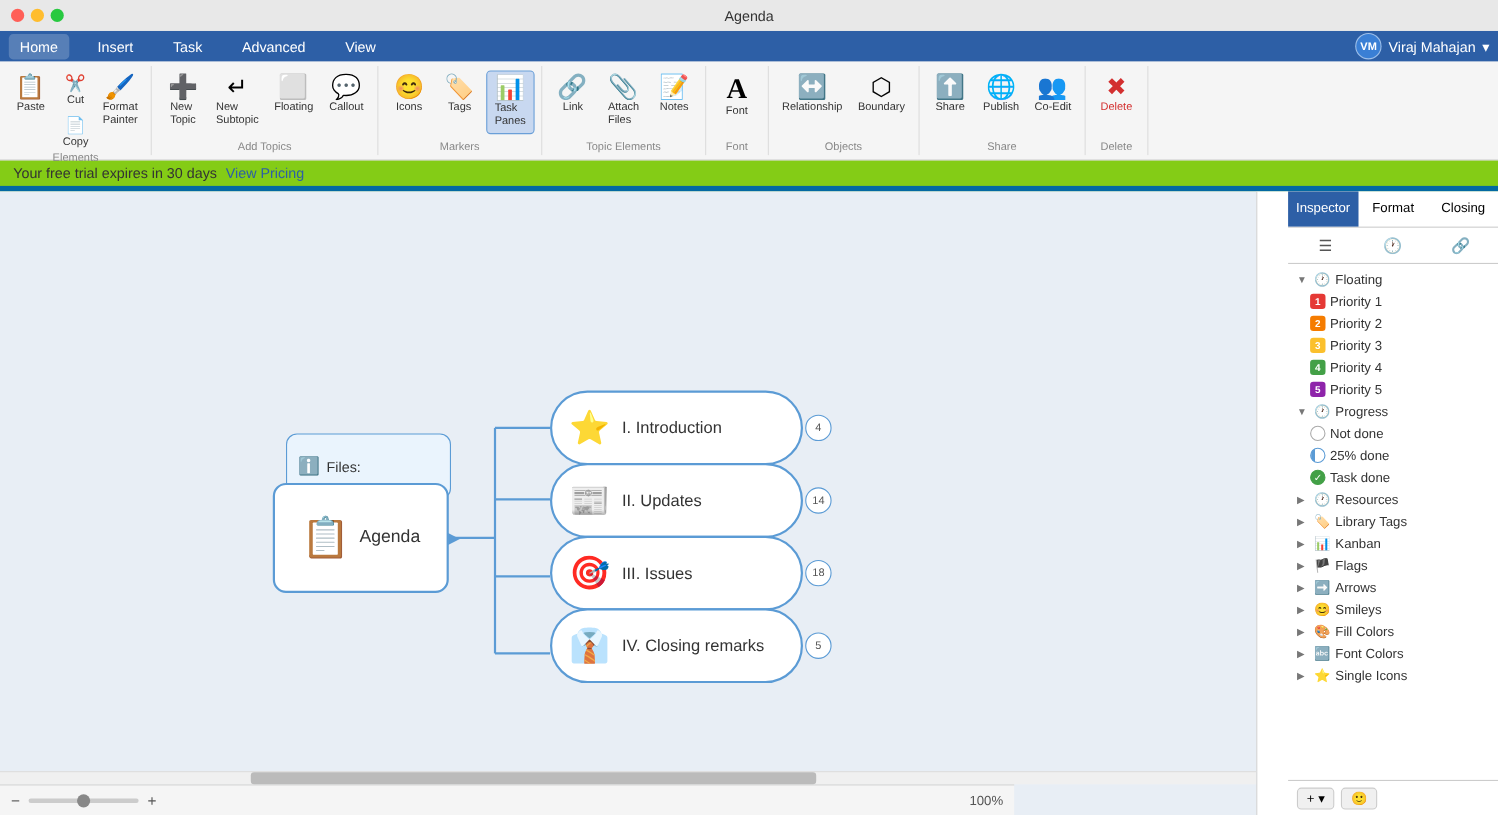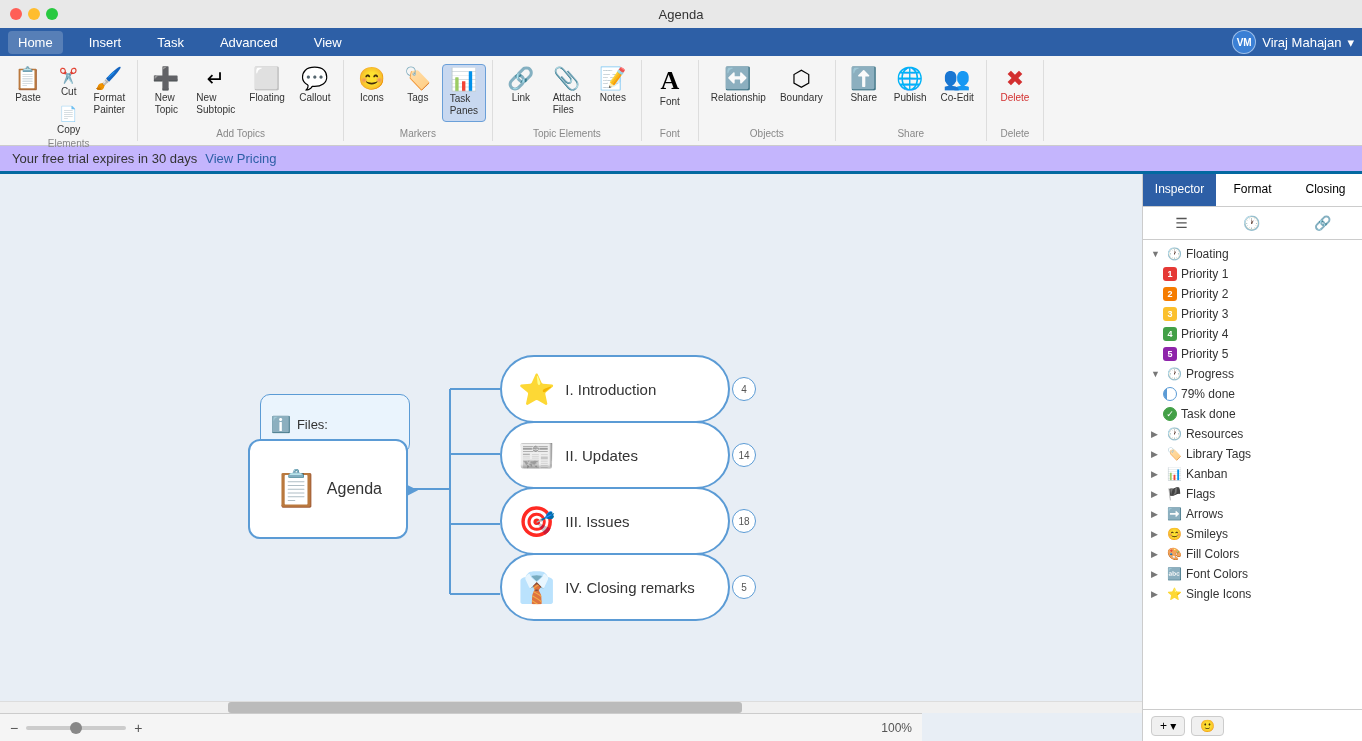--- a/index.html
+++ b/index.html
@@ -106,22 +106,22 @@
       border-radius: 4px;
       cursor: pointer;
       gap: 1px;
     }
     .tb-btn-sm .icon { font-size: 18px; }
     .tb-btn-sm .label { font-size: 10px; color: #333; text-align: center; }
 
     
     #trial-bar {
       height: 28px;
-      background: #c4b5fd;
-      border-bottom: 3px solid #0369a1;
+      background: #84cc16;
+      border-bottom: 5px solid #0369a1;
       display: flex;
       align-items: center;
       padding: 0 12px;
       gap: 8px;
       font-size: 13px;
       color: #333;
     }
     #trial-bar a { color: #2d5fa6; text-decoration: none; font-size: 13px; }
 
     
@@ -250,20 +250,21 @@
       transform: translateX(-50%);
     }
 
     
     #inspector {
       width: 220px;
       background: white;
       border-left: 1px solid #ccc;
       display: flex;
       flex-direction: column;
+      padding-left: 28px;
     }
     .inspector-tabs {
       display: flex;
       border-bottom: 1px solid #ccc;
     }
     .inspector-tab {
       flex: 1;
       padding: 8px 4px;
       text-align: center;
       font-size: 12px;
@@ -624,22 +625,26 @@
         <span class="priority-badge p5">5</span>
         <span>Priority 5</span>
       </div>
 
       <div class="tree-item">
         <span class="tree-chevron">▼</span>
         <span style="font-size:12px; color:#5b9bd5;">🕐</span>
         <span>Progress</span>
       </div>
       <div class="tree-item indent1">
+        <div class="progress-circle"></div>
+        <span>Not done</span>
+      </div>
+      <div class="tree-item indent1">
         <div class="progress-circle" style="background: linear-gradient(90deg, #5b9bd5 25%, transparent 25%); border-color:#5b9bd5;"></div>
-        <span>79% done</span>
+        <span>25% done</span>
       </div>
       <div class="tree-item indent1">
         <div class="progress-circle progress-done" style="color:white; font-size:9px;">✓</div>
         <span>Task done</span>
       </div>
 
       <div class="tree-item">
         <span class="tree-chevron">▶</span>
         <span style="font-size:12px; color:#5b9bd5;">🕐</span>
         <span>Resources</span>

